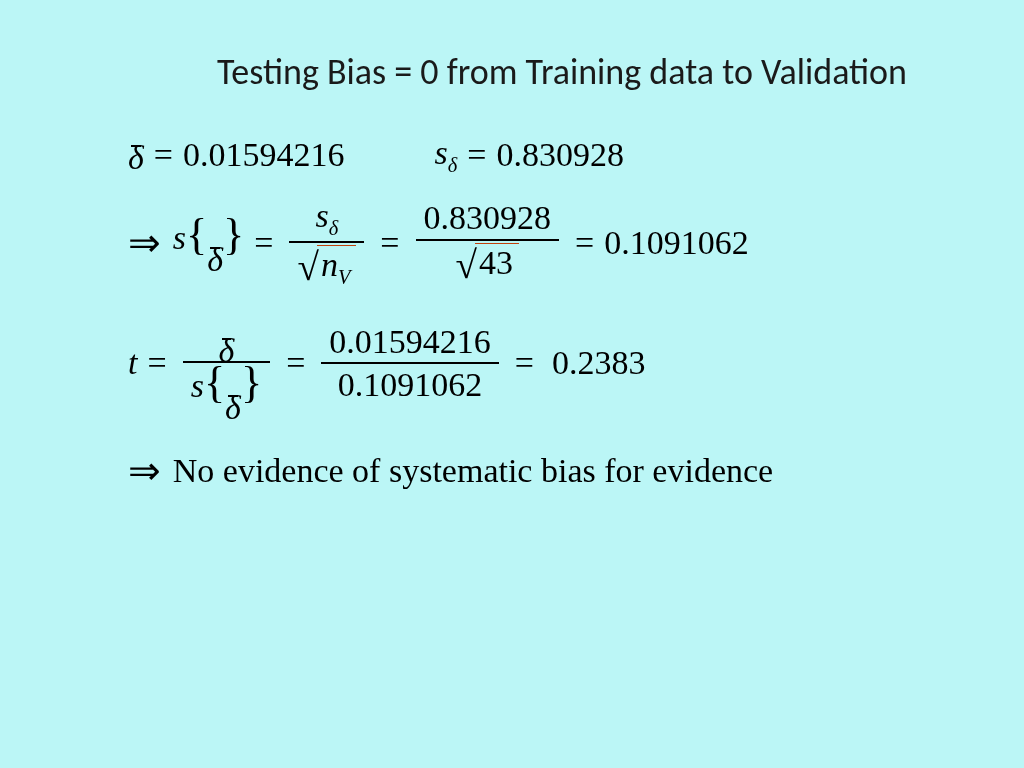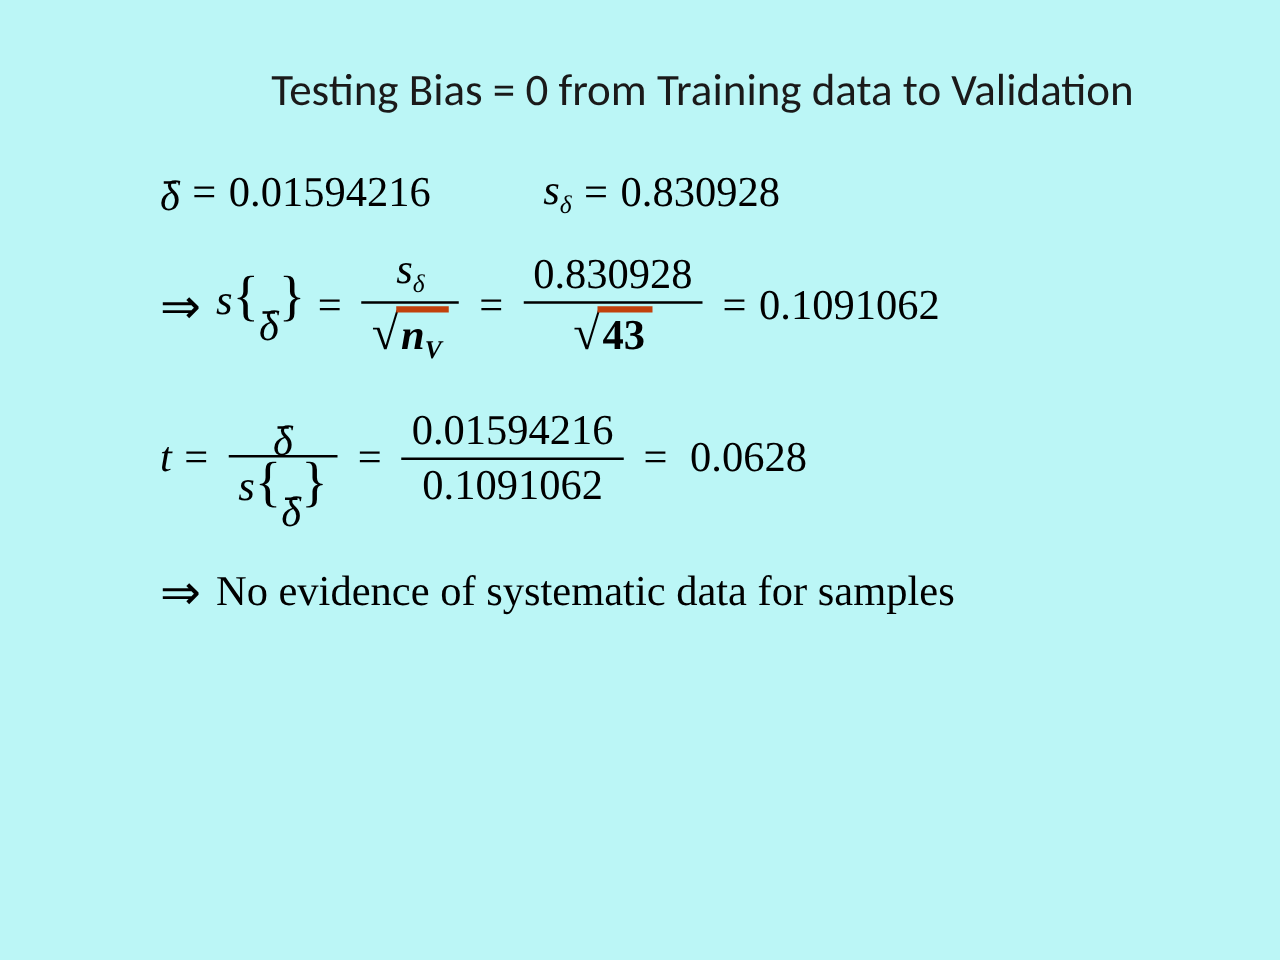--- a/index.html
+++ b/index.html
@@ -72,23 +72,22 @@
   .sqrt {
     display: inline-flex;
     align-items: flex-start;
   }
   .sqrt .radical {
     font-style: normal;
     font-size: 1.15em;
     margin-right: -2px;
   }
   .sqrt .radicand {
-    border-top: 5px solid #c2410c;
+    border-top: 1px solid #c2410c;
     padding: 0 6px 0 4px;
-    font-weight: bold;
   }
   .arrow {
     font-style: normal;
     font-size: 1.15em;
     margin-right: 12px;
   }
   .brace {
     font-style: normal;
     font-size: 1.3em;
     line-height: 0.8;
@@ -193,21 +192,21 @@
 
     <span class="eq">=</span>
 
     <span class="frac">
       <span class="num rm">0.01594216</span>
       <span class="bar"></span>
       <span class="den rm">0.1091062</span>
     </span>
 
     <span class="eq">=</span>
-    <span class="rm" style="margin-left:8px">0.0628</span>
+    <span class="rm" style="margin-left:8px">0.2383</span>
   </div>
 
   <div class="conclusion">
     <span class="arrow">⇒</span>
-    <span>No evidence of systematic data for samples</span>
+    <span>No evidence of systematic bias for evidence</span>
   </div>
 
 </div>
 
 </body></html>

